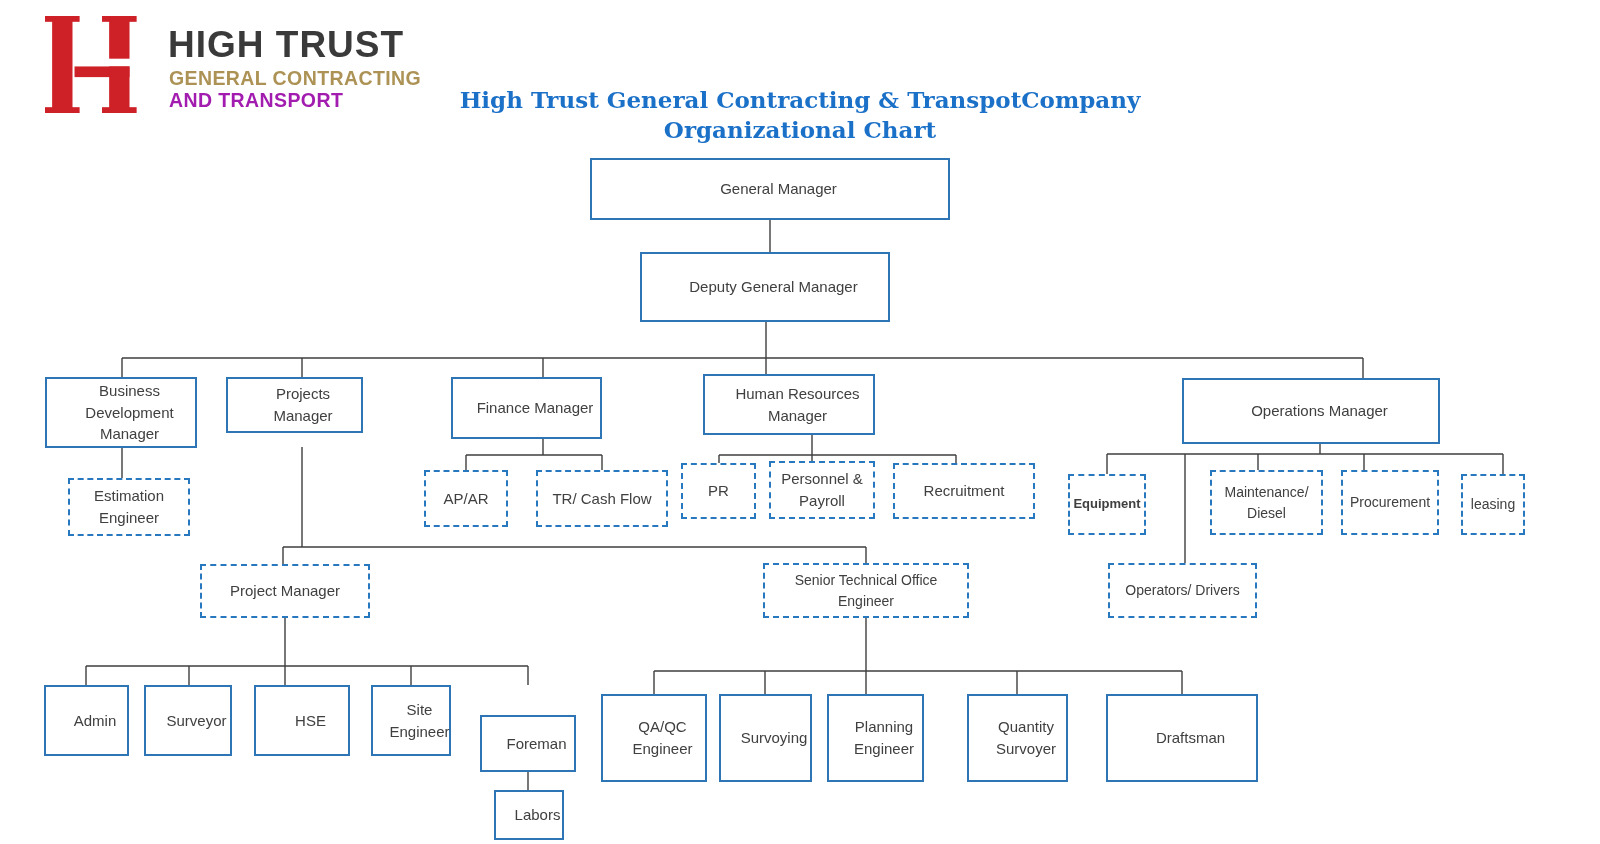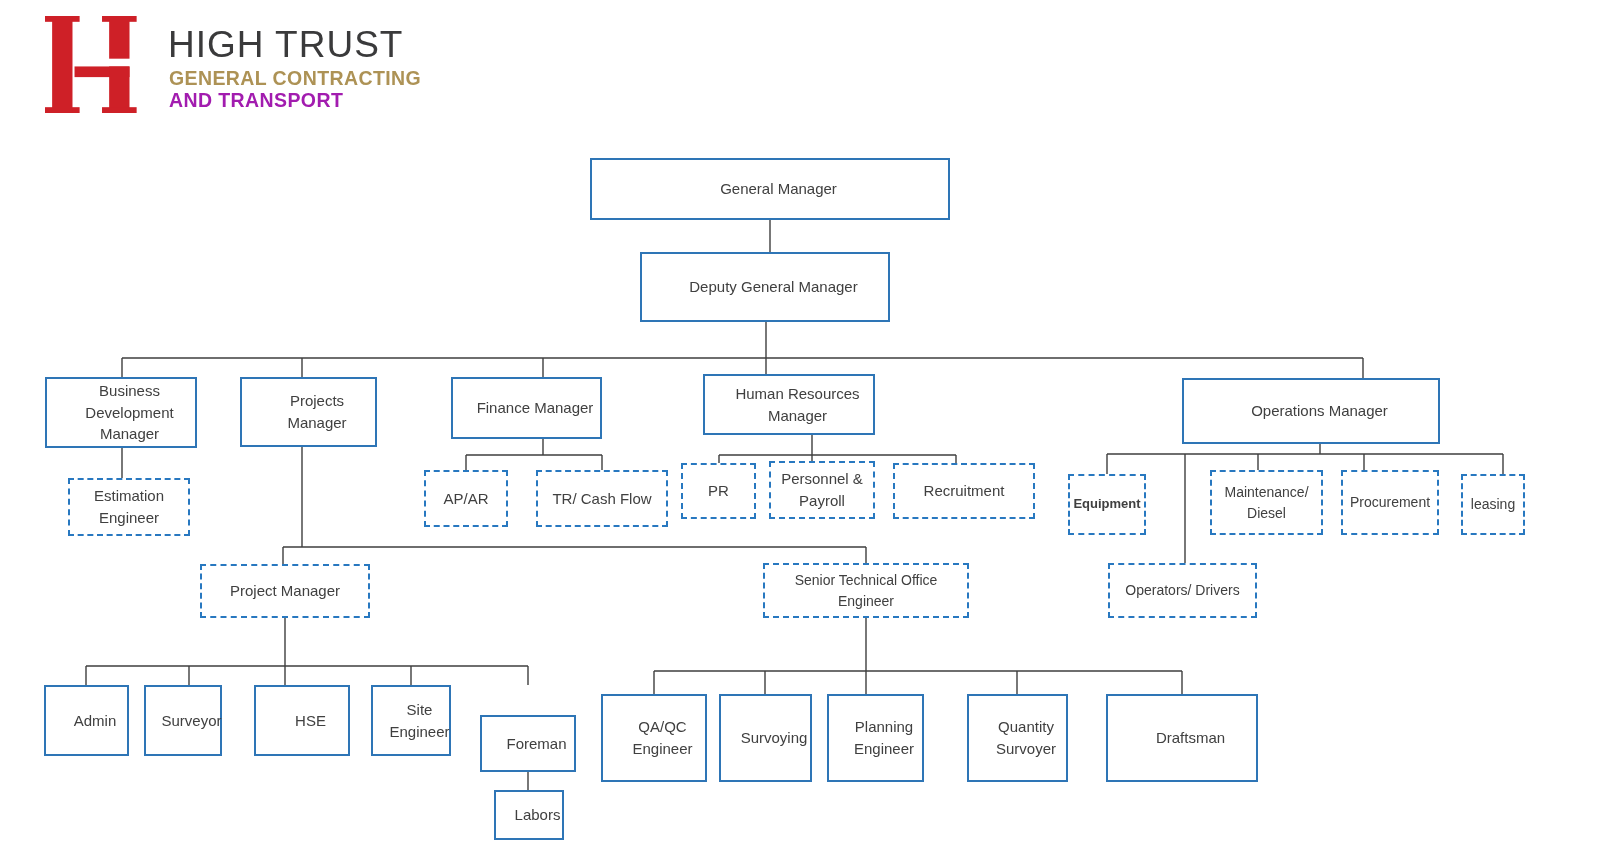--- a/index.html
+++ b/index.html
@@ -7,21 +7,21 @@
     position:relative;
     width:1600px;height:844px;
     background:#ffffff;
     font-family:"Liberation Sans", sans-serif;
     overflow:hidden;
   }
   
   .logo-mark{position:absolute;left:45px;top:16px;width:112px;height:97px;}
   .logo-name{
     position:absolute;left:168px;top:24px;
-    font-size:37px;font-weight:normal;letter-spacing:1px;color:#3a3a3b;
+    font-size:37px;font-weight:bold;letter-spacing:1px;color:#3a3a3b;
   }
   .logo-tag1{
     position:absolute;left:169px;top:67px;
     font-size:19.5px;font-weight:bold;letter-spacing:0.4px;color:#ad9255;
   }
   .logo-tag2{
     position:absolute;left:169px;top:89px;
     font-size:19.5px;font-weight:bold;letter-spacing:0.4px;color:#a21caf;
   }
   
@@ -60,20 +60,24 @@
       <rect x="63" y="0" width="20" height="44"></rect>
       <rect x="29" y="52" width="54" height="11"></rect>
       <rect x="63" y="52" width="20" height="48"></rect>
       <rect x="56" y="94" width="34" height="6"></rect>
     </g>
   </svg>
   <div class="logo-name">HIGH TRUST</div>
   <div class="logo-tag1">GENERAL CONTRACTING</div>
   <div class="logo-tag2">AND TRANSPORT</div>
 
+  <div class="title">
+    <div>High Trust General Contracting &amp; TranspotCompany</div>
+    <div>Organizational Chart</div>
+  </div>
 
   <svg class="connectors" viewBox="0 0 1600 844">
     <path fill="none" stroke="#3f3f3f" stroke-width="1.4" d="
       M770,220 V252
       M766,322 V374
       M122,358 H1363
       M122,358 V377  M302,358 V377  M543,358 V377  M1363,358 V378
       M122,448 V478
       M543,439 V455  M466,455 H602  M466,455 V470  M602,455 V470
       M812,435 V461  M719,455 H956  M719,455 V463  M956,455 V463
@@ -82,42 +86,42 @@
       M1185,454 V563
       M285,618 V666  M86,666 H528   M86,666 V685   M189,666 V685  M285,666 V685 M411,666 V685 M528,666 V685
       M528,756 V790
       M866,618 V671  M654,671 H1182 M654,671 V694  M765,671 V694  M866,671 V694 M1017,671 V694 M1182,671 V694"></path>
   </svg>
 
   <div class="node solid" style="left:590px;top:158px;width:360px;height:62px">General Manager</div>
   <div class="node solid" style="left:640px;top:252px;width:250px;height:70px">Deputy General Manager</div>
 
   <div class="node solid" style="left:45px;top:377px;width:152px;height:71px">Business Development Manager</div>
-  <div class="node solid" style="left:240px;top:377px;width:137px;height:70px">Projects Manager</div>
+  <div class="node solid" style="left:226px;top:377px;width:137px;height:56px">Projects Manager</div>
   <div class="node solid" style="left:451px;top:377px;width:151px;height:62px">Finance Manager</div>
   <div class="node solid" style="left:703px;top:374px;width:172px;height:61px">Human Resources Manager</div>
   <div class="node solid" style="left:1182px;top:378px;width:258px;height:66px">Operations Manager</div>
 
   <div class="node dashed" style="left:68px;top:478px;width:122px;height:58px">Estimation Engineer</div>
   <div class="node dashed" style="left:424px;top:470px;width:84px;height:57px">AP/AR</div>
   <div class="node dashed" style="left:536px;top:470px;width:132px;height:57px">TR/ Cash Flow</div>
   <div class="node dashed" style="left:681px;top:463px;width:75px;height:56px">PR</div>
   <div class="node dashed" style="left:769px;top:461px;width:106px;height:58px">Personnel &amp; Payroll</div>
   <div class="node dashed" style="left:893px;top:463px;width:142px;height:56px">Recruitment</div>
   <div class="node dashed fs13" style="left:1068px;top:474px;width:78px;height:61px">Equipment</div>
   <div class="node dashed fs14" style="left:1210px;top:470px;width:113px;height:65px">Maintenance/ Diesel</div>
   <div class="node dashed fs14" style="left:1341px;top:470px;width:98px;height:65px">Procurement</div>
   <div class="node dashed fs14" style="left:1461px;top:474px;width:64px;height:61px">leasing</div>
   <div class="node dashed fs14" style="left:1108px;top:563px;width:149px;height:55px">Operators/ Drivers</div>
 
   <div class="node dashed" style="left:200px;top:564px;width:170px;height:54px">Project Manager</div>
   <div class="node dashed fs14" style="left:763px;top:563px;width:206px;height:55px">Senior Technical Office Engineer</div>
 
   <div class="node solid" style="left:44px;top:685px;width:85px;height:71px">Admin</div>
-  <div class="node solid" style="left:144px;top:685px;width:78px;height:71px">Surveyor</div>
+  <div class="node solid" style="left:144px;top:685px;width:88px;height:71px">Surveyor</div>
   <div class="node solid" style="left:254px;top:685px;width:96px;height:71px">HSE</div>
   <div class="node solid" style="left:371px;top:685px;width:80px;height:71px">Site Engineer</div>
   <div class="node solid" style="left:480px;top:715px;width:96px;height:57px">Foreman</div>
   <div class="node solid" style="left:494px;top:790px;width:70px;height:50px">Labors</div>
 
   <div class="node solid" style="left:601px;top:694px;width:106px;height:88px">QA/QC Engineer</div>
   <div class="node solid" style="left:719px;top:694px;width:93px;height:88px">Survoying</div>
   <div class="node solid" style="left:827px;top:694px;width:97px;height:88px">Planning Engineer</div>
   <div class="node solid" style="left:967px;top:694px;width:101px;height:88px">Quantity Survoyer</div>
   <div class="node solid" style="left:1106px;top:694px;width:152px;height:88px">Draftsman</div>

